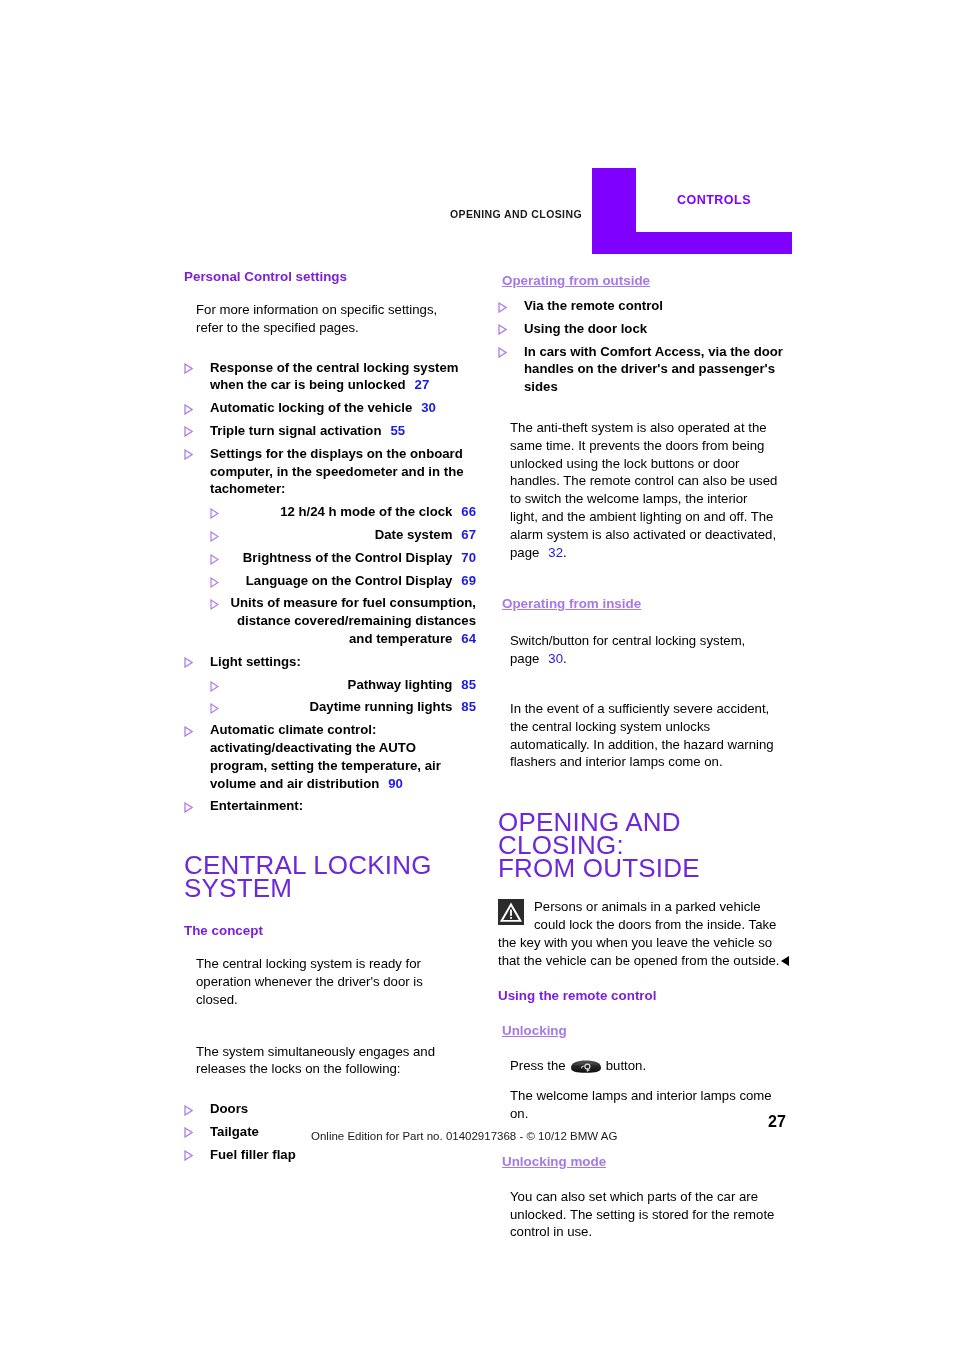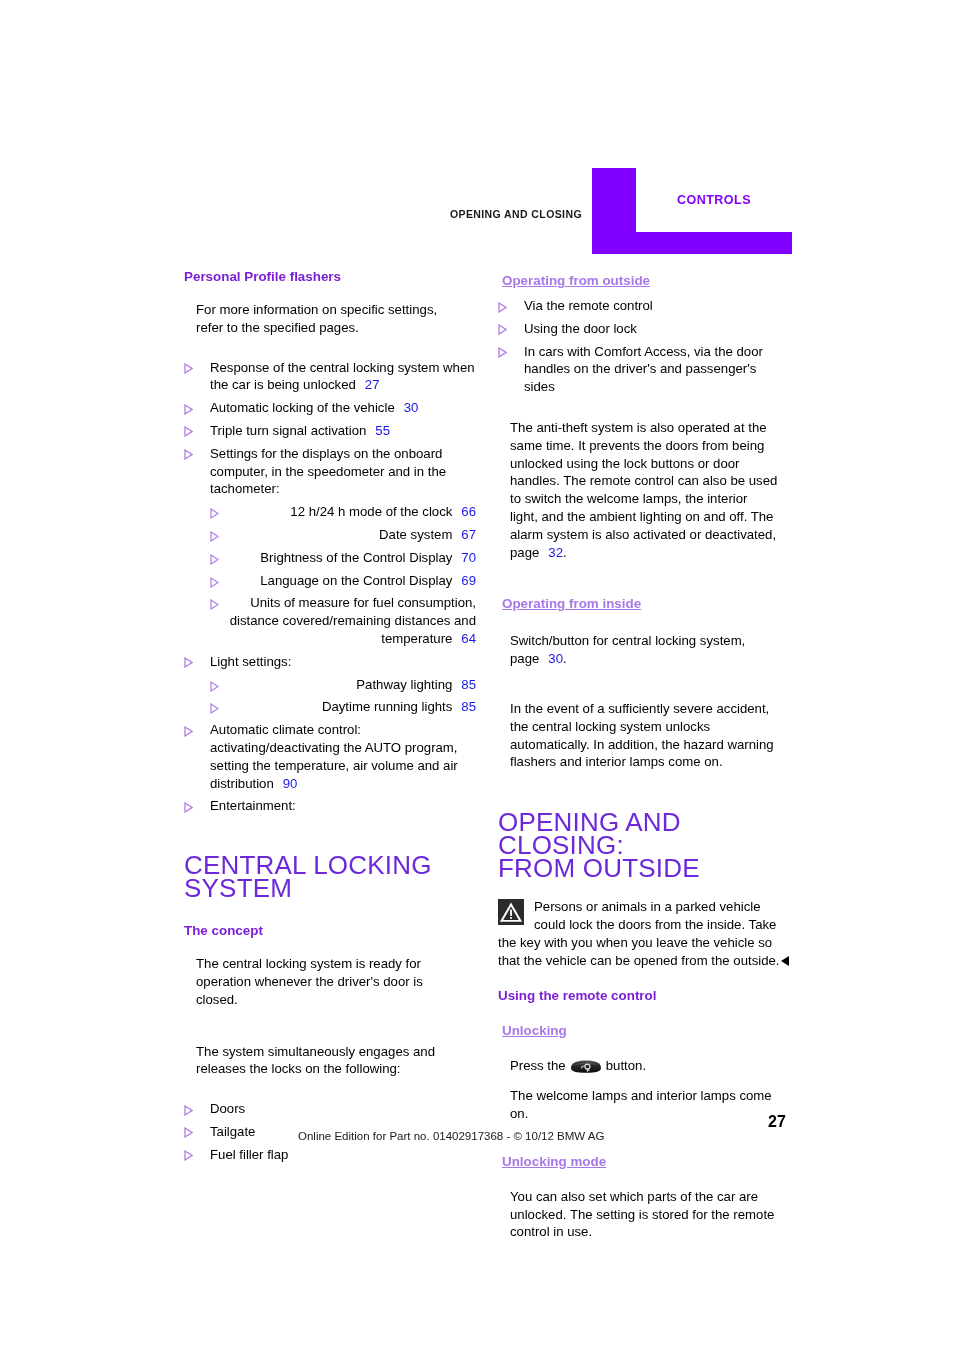--- a/index.html
+++ b/index.html
@@ -122,20 +122,21 @@
 
   .pg {
     color: #1a1ae6;
   }
 
   
   ul.blist {
     list-style: none;
     margin: 0;
     padding: 0;
+    font-weight: bold;
   }
   ul.blist > li {
     position: relative;
     padding-left: 26px;
     margin: 0 0 5px 0;
     line-height: 17.8px;
   }
   ul.blist.indent {
     margin-left: 26px;
     text-align: right;
@@ -189,21 +190,21 @@
     vertical-align: -4px;
     width: 34px;
     height: 15px;
     margin: 0 3px;
   }
   .rc-btn svg { display: block; }
 
   
   .footer-text {
     position: absolute;
-    left: 298px;
+    left: 311px;
     top: 1130px;
     font-size: 11.5px;
     color: #1a1a1a;
     white-space: nowrap;
   }
   .folio {
     position: absolute;
     left: 768px;
     top: 1113px;
     font-size: 16px;
@@ -220,21 +221,21 @@
     <div class="header-chapter">OPENING AND CLOSING</div>
     <div class="header-tab">
       <div class="header-tab-inner">
         <span class="header-tab-label">CONTROLS</span>
       </div>
     </div>
   </div>
 
   <div class="col col-left">
 
-    <h2 class="section-head">Personal Profile flashers</h2>
+    <h2 class="section-head">Personal Control settings</h2>
     <div class="sp-4"></div>
     <p class="body">For more information on specific settings, refer to the specified pages.</p>
     <div class="sp-10"></div>
 
     <ul class="blist">
       <li>
         <span class="tri hollow">
           <svg viewBox="0 0 9 11" width="9" height="11">
               <path d="M1 1 L8 5.5 L1 10 Z" fill="none" stroke="#b07de8" stroke-width="1.3"></path>
             </svg>

